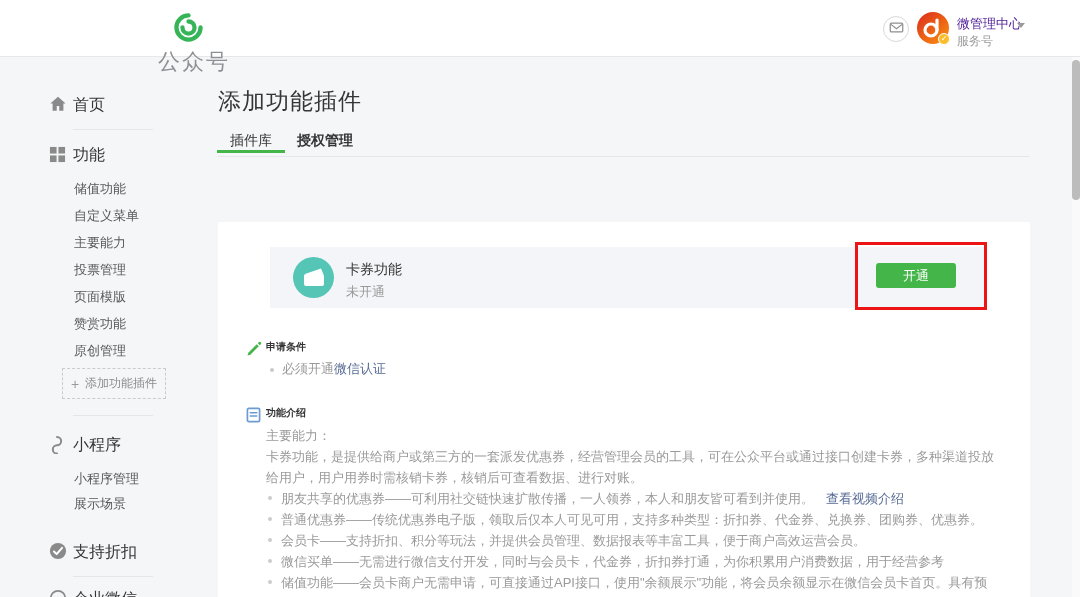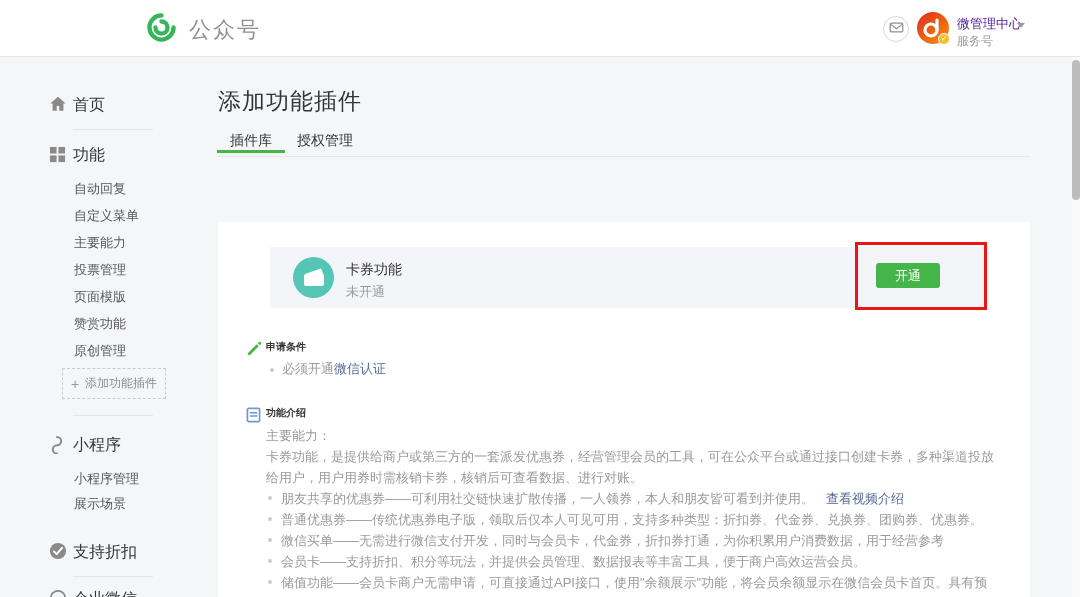--- a/index.html
+++ b/index.html
@@ -5,21 +5,21 @@
   * { margin:0; padding:0; box-sizing:border-box; }
   html,body { background:#e9eaed; }
   #app {
     position:relative; width:1080px; height:597px; overflow:hidden;
     background:#f5f6f8; font-family:"Liberation Sans","DejaVu Sans",sans-serif;
     color:#353535;
   }
   
   .header { position:absolute; left:0; top:0; width:1080px; height:57px;
             background:#fff; border-bottom:1px solid #e7e7eb; z-index:5; }
-  .brand { position:absolute; left:146px; top:12px; display:flex; align-items:center; }
+  .brand { position:absolute; left:146px; top:12px; display:flex; align-items:center;flex-direction:column; }
   .brand-name { font-size:22px; color:#8d9094; margin-left:12px; letter-spacing:2px; }
   .mail-btn { position:absolute; left:883px; top:16px; width:26px; height:26px;
               border:1px solid #d9d9d9; border-radius:50%; display:flex;
               align-items:center; justify-content:center; background:#fff; cursor:pointer; }
   .avatar { position:absolute; left:917px; top:12px; width:32px; height:32px;
             border-radius:50%; background:linear-gradient(140deg,#df3a1c 15%,#ef6a12 60%,#f7941d);
             cursor:pointer; }
   .badge { position:absolute; left:938px; top:33px; width:12px; height:12px;
            border-radius:50%; background:#fbbd2c; border:1px solid #fff;
            color:#fff; font-size:8px; line-height:10px; text-align:center; }
@@ -40,36 +40,36 @@
                 cursor:pointer; background:transparent; }
   .plus-glyph { font-size:14px; color:#9a9a9a; line-height:1; }
 
   
   .page-title { position:absolute; left:218px; top:86px; font-size:23px;
                 font-weight:400; color:#353535; letter-spacing:1px; }
   .tabs-line { position:absolute; left:218px; top:156px; width:812px; height:1px; background:#e7e7eb; }
   .tab { position:absolute; top:132px; font-size:14px; color:#353535;
          text-align:center; cursor:pointer; }
   .tab-1 { left:217px; width:68px; border-bottom:3px solid #44b549; }
-  .tab-2 { left:296px; width:58px; }
+  .tab-2 { left:296px; width:58px;font-weight:bold; }
   .breadcrumb { position:absolute; left:218px; top:177px; font-size:13px; color:#9a9a9a; }
   .breadcrumb a { color:#44b549; text-decoration:none; cursor:pointer; }
   .crumb-sep { margin:0 5px; color:#9a9a9a; }
 
   .card { position:absolute; left:218px; top:222px; width:812px; height:380px; background:#fff; }
 
   .feature-band { position:absolute; left:270px; top:247px; width:716px; height:61px;
                   background:#f4f5f8; }
   .feature-avatar { position:absolute; left:293px; top:257px; width:41px; height:41px;
                     border-radius:50%; background:#55c6b5; }
   .feature-name { position:absolute; left:346px; top:261px; font-size:14px; color:#353535; }
   .feature-status { position:absolute; left:346px; top:283px; font-size:13px; color:#9a9a9a; }
   .red-box { position:absolute; left:855px; top:242px; width:132px; height:68px;
              border:3px solid #ec1414; z-index:4; }
-  .open-btn { position:absolute; left:876px; top:263px; width:64px; height:25px;
+  .open-btn { position:absolute; left:876px; top:263px; width:80px; height:25px;
               background:#44b549; color:#fff; border:none; border-radius:3px;
               font-size:13px; cursor:pointer; z-index:5;
               font-family:"Liberation Sans","DejaVu Sans",sans-serif; }
 
   .sec-icon { position:absolute; left:246px; width:16px; height:16px; }
   .sec-title { position:absolute; left:266px; font-size:10px; font-weight:bold; color:#353535; }
   .req-row { position:absolute; left:270px; top:360px; font-size:13px; color:#9a9a9a; }
   .req-row .dot { display:inline-block; width:4px; height:4px; border-radius:50%;
                   background:#c9c9c9; vertical-align:middle; margin-right:8px; }
   .req-row a { color:#576b95; text-decoration:none; cursor:pointer; }
@@ -138,21 +138,21 @@
     <span class="side-icon" style="top:146px">
       <svg width="17" height="17" viewBox="0 0 18 18">
         <rect x="1" y="1" width="7" height="7" fill="#8a8a8a"></rect>
         <rect x="10" y="1" width="7" height="7" fill="#8a8a8a"></rect>
         <rect x="1" y="10" width="7" height="7" fill="#8a8a8a"></rect>
         <rect x="10" y="10" width="7" height="7" fill="#8a8a8a"></rect>
       </svg>
     </span>
     <span class="s-top" style="top:145px">功能</span>
 
-    <span class="s-sub" style="top:180px">自动回复</span>
+    <span class="s-sub" style="top:180px">储值功能</span>
     <span class="s-sub" style="top:207px">自定义菜单</span>
     <span class="s-sub" style="top:234px">主要能力</span>
     <span class="s-sub" style="top:261px">投票管理</span>
     <span class="s-sub" style="top:288px">页面模版</span>
     <span class="s-sub" style="top:315px">赞赏功能</span>
     <span class="s-sub" style="top:342px">原创管理</span>
 
     <div class="dashed-box">
       <span class="plus-glyph">+</span>
       <span>添加功能插件</span>
@@ -228,22 +228,22 @@
     </svg>
   </span>
   <div class="sec-title" style="top:406px">功能介绍</div>
 
   <div class="intro-body">
     <p>主要能力：</p>
     <p>卡券功能，是提供给商户或第三方的一套派发优惠券，经营管理会员的工具，可在公众平台或通过接口创建卡券，多种渠道投放给用户，用户用券时需核销卡券，核销后可查看数据、进行对账。</p>
     <ul>
       <li><span>朋友共享的优惠券——可利用社交链快速扩散传播，一人领券，本人和朋友皆可看到并使用。</span><a>查看视频介绍</a></li>
       <li><span>普通优惠券——传统优惠券电子版，领取后仅本人可见可用，支持多种类型：折扣券、代金券、兑换券、团购券、优惠券。</span></li>
+      <li><span>会员卡——支持折扣、积分等玩法，并提供会员管理、数据报表等丰富工具，便于商户高效运营会员。</span></li>
       <li><span>微信买单——无需进行微信支付开发，同时与会员卡，代金券，折扣券打通，为你积累用户消费数据，用于经营参考</span></li>
-      <li><span>会员卡——支持折扣、积分等玩法，并提供会员管理、数据报表等丰富工具，便于商户高效运营会员。</span></li>
       <li><span>储值功能——会员卡商户无需申请，可直接通过API接口，使用"余额展示"功能，将会员余额显示在微信会员卡首页。具有预付卡资质的商家可申请"储值"功能，申请成功后，可通过API接口设置此入口，帮助会员通过微信支付为会员卡充值。</span></li>
     </ul>
   </div>
 
   <div class="sb-track">
     <div class="sb-thumb"></div>
   </div>
 
 </div>
 

